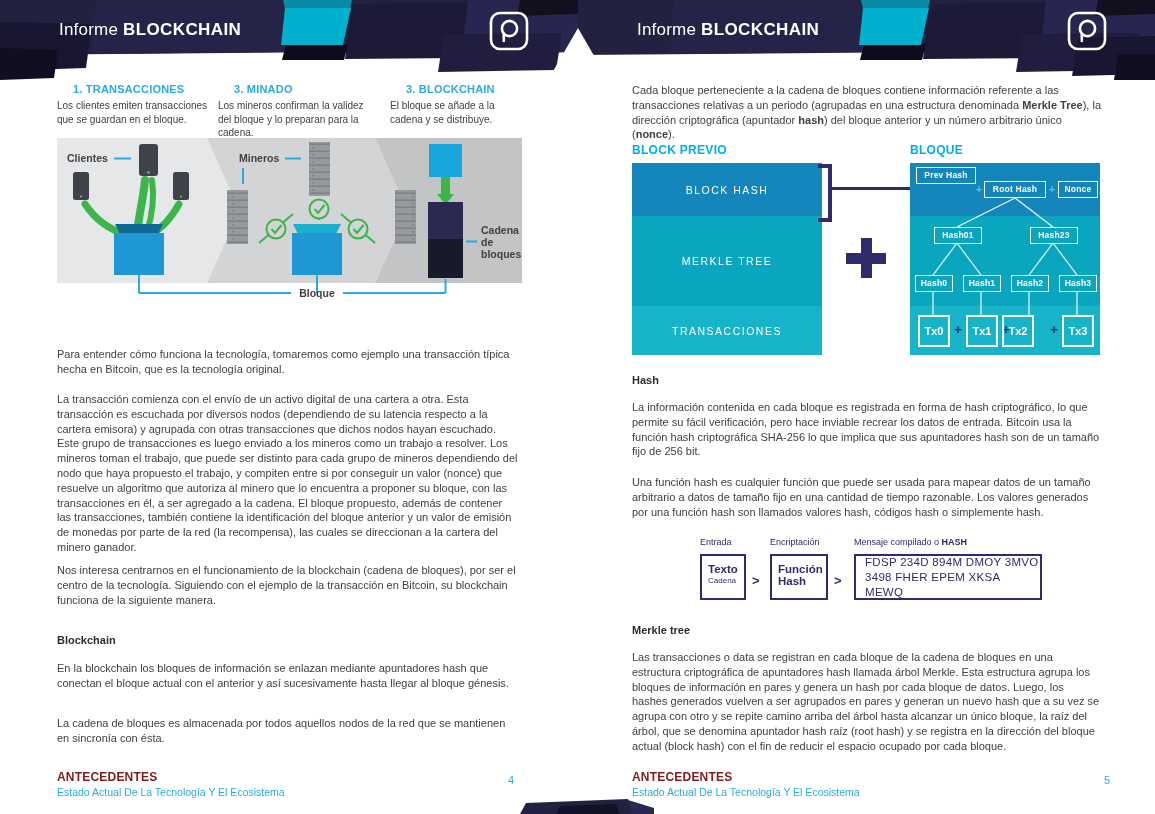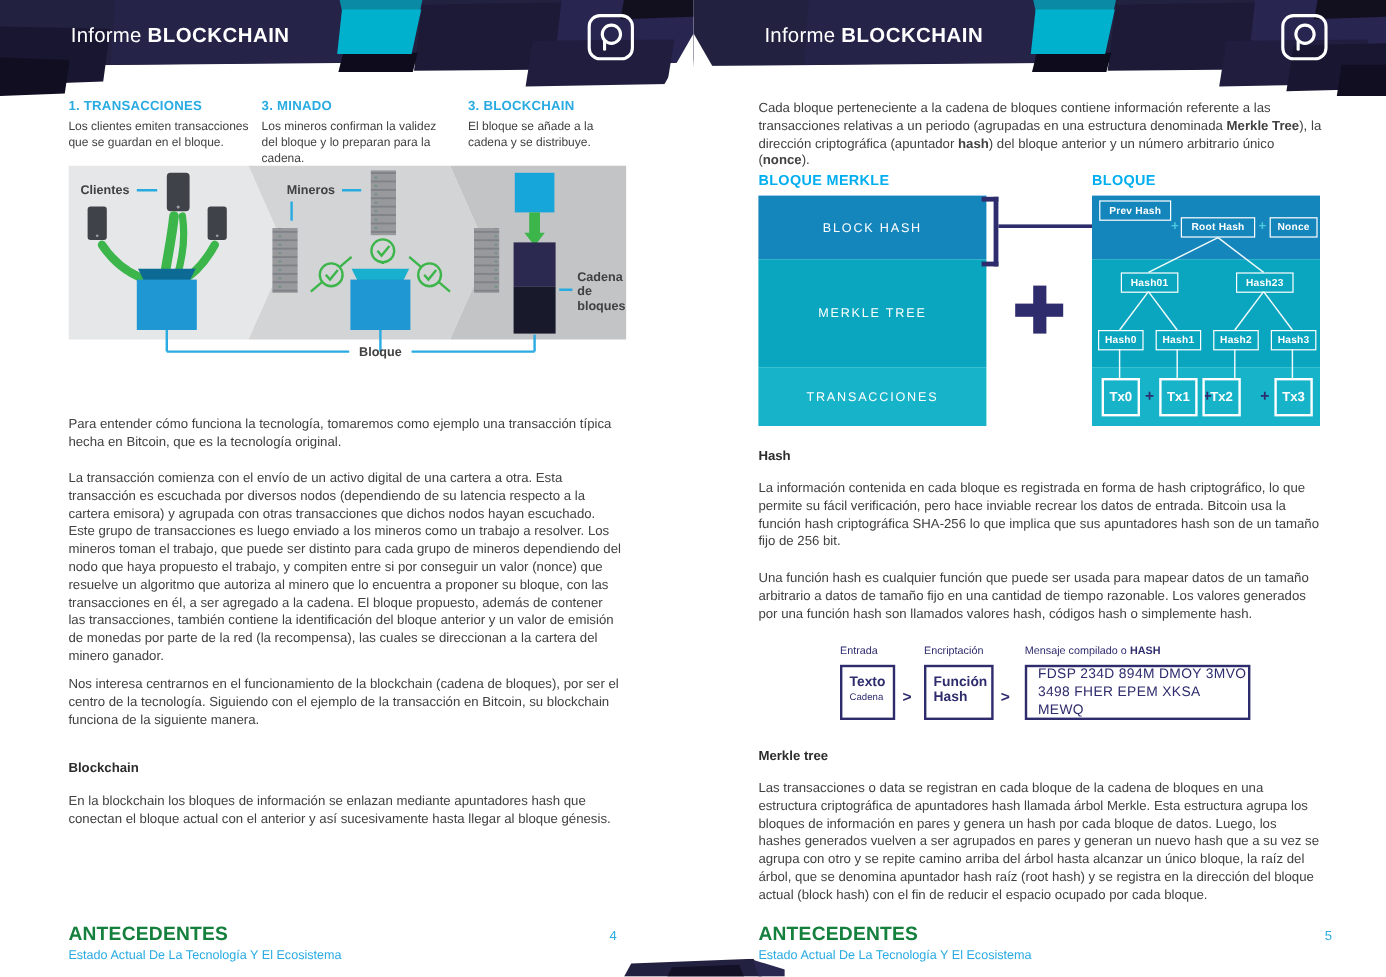--- a/index.html
+++ b/index.html
@@ -11,41 +11,41 @@
 
   
   .hdr{position:absolute;top:0;left:0;width:100%;height:80px;}
   .hdr svg.hdr-bg{position:absolute;left:0;top:0;}
   .hdr-title{position:absolute;left:59px;top:20px;z-index:3;color:#fff;font-size:17px;letter-spacing:.2px;white-space:nowrap;}
   .hdr-title .tb{font-weight:800;letter-spacing:.4px;}
   .hdr-logo{position:absolute;left:489px;top:11px;z-index:3;}
 
   
   .step{position:absolute;top:83px;}
-  .step h3{margin:0 0 4px;font-size:11px;color:#29abe2;font-weight:700;letter-spacing:.2px;}
+  .step h3{margin:0 16px 4px;font-size:11px;color:#29abe2;font-weight:700;letter-spacing:.2px;}
   .step p{margin:0;font-size:10px;line-height:13.5px;color:#414042;}
   #step-1{left:57px;width:152px;}
   #step-2{left:218px;width:152px;}
   #step-3{left:390px;width:128px;}
 
   .flow-svg{position:absolute;left:57px;top:138px;}
   .dlabel{font-weight:700;font-size:10.5px;fill:#414042;}
 
   h1.main{position:absolute;left:57px;top:314px;margin:0;font-size:13.5px;color:#1b9dd8;font-weight:800;}
   .body-p{position:absolute;margin:0;font-size:11px;line-height:14.8px;color:#414042;}
   .page-l .body-p{left:57px;width:462px;}
   .page-r .body-p{left:54px;width:470px;}
   .subhead{position:absolute;margin:0;font-size:11px;font-weight:700;color:#2d2d2d;}
   .page-l .subhead{left:57px;}
   .page-r .subhead{left:54px;}
 
   .foot{position:absolute;top:770px;}
   .page-l .foot{left:57px;}
   .page-r .foot{left:54px;}
-  .foot .f1{margin:0;font-size:16px;font-weight:700;color:#15803d;letter-spacing:.2px;}
+  .foot .f1{margin:0;font-size:12px;font-weight:700;color:#7f1d1d;letter-spacing:.2px;}
   .foot .f2{margin:2px 0 0;font-size:10.5px;color:#29abe2;}
   .pagenum{position:absolute;top:774px;font-size:11px;color:#29abe2;}
   .page-l .pagenum{left:508px;}
   .page-r .pagenum{left:526px;}
 
   
   .dg-h{position:absolute;top:143px;margin:0;font-size:12px;font-weight:800;color:#00aeef;letter-spacing:.3px;}
   #dg-h-prev{left:54px;}
   #dg-h-block{left:332px;}
   .blockdiag{position:absolute;left:54px;top:163px;width:468px;height:192px;}
@@ -199,20 +199,21 @@
         <line x1="286" y1="155" x2="388.5" y2="155"></line>
       </g>
       <text x="260" y="159" text-anchor="middle" class="dlabel">Bloque</text>
     </svg>
 
     <p class="body-p" style="top:347px">Para entender cómo funciona la tecnología, tomaremos como ejemplo una transacción típica hecha en Bitcoin, que es la tecnología original.</p>
     <p class="body-p" style="top:392px">La transacción comienza con el envío de un activo digital de una cartera a otra. Esta transacción es escuchada por diversos nodos (dependiendo de su latencia respecto a la cartera emisora) y agrupada con otras transacciones que dichos nodos hayan escuchado. Este grupo de transacciones es luego enviado a los mineros como un trabajo a resolver. Los mineros toman el trabajo, que puede ser distinto para cada grupo de mineros dependiendo del nodo que haya propuesto el trabajo, y compiten entre si por conseguir un valor (nonce) que resuelve un algoritmo que autoriza al minero que lo encuentra a proponer su bloque, con las transacciones en él, a ser agregado a la cadena. El bloque propuesto, además de contener las transacciones, también contiene la identificación del bloque anterior y un valor de emisión de monedas por parte de la red (la recompensa), las cuales se direccionan a la cartera del minero ganador.</p>
     <p class="body-p" style="top:563px">Nos interesa centrarnos en el funcionamiento de la blockchain (cadena de bloques), por ser el centro de la tecnología. Siguiendo con el ejemplo de la transacción en Bitcoin, su blockchain funciona de la siguiente manera.</p>
     <h2 class="subhead" style="top:634px">Blockchain</h2>
     <p class="body-p" style="top:661px">En la blockchain los bloques de información se enlazan mediante apuntadores hash que conectan el bloque actual con el anterior y así sucesivamente hasta llegar al bloque génesis.</p>
+    <p class="body-p" style="top:716px">La cadena de bloques es almacenada por todos aquellos nodos de la red que se mantienen en sincronía con ésta.</p>
 
     <div class="foot">
       <p class="f1">ANTECEDENTES</p>
       <p class="f2">Estado Actual De La Tecnología Y El Ecosistema</p>
     </div>
     <div class="pagenum">4</div>
   </div>
 
   <div class="page page-r">
 
@@ -234,21 +235,21 @@
       <div class="hdr-title"><span>Informe</span>&nbsp;<span class="tb">BLOCKCHAIN</span></div>
       <svg class="hdr-logo" width="40" height="40" viewBox="0 0 40 40">
         <rect x="2" y="2" width="36" height="36" rx="9" fill="none" stroke="#fff" stroke-width="2.6"></rect>
         <circle cx="20.5" cy="17.5" r="7.6" fill="none" stroke="#fff" stroke-width="2.6"></circle>
         <path d="M14.8,23.5 L14.8,30" fill="none" stroke="#fff" stroke-width="2.6" stroke-linecap="round"></path>
       </svg>
     </div>
 
     <p class="body-p" style="top:83px">Cada bloque perteneciente a la cadena de bloques contiene información referente a las transacciones relativas a un periodo (agrupadas en una estructura denominada <b>Merkle Tree</b>), la dirección criptográfica (apuntador <b>hash</b>) del bloque anterior y un número arbitrario único (<b>nonce</b>).</p>
 
-    <h2 class="dg-h" id="dg-h-prev">BLOQUE MERKLE</h2>
+    <h2 class="dg-h" id="dg-h-prev">BLOCK PREVIO</h2>
     <h2 class="dg-h" id="dg-h-block">BLOQUE</h2>
 
     <div class="blockdiag">
       <div class="pblock">
         <div class="psec s1">BLOCK HASH</div>
         <div class="psec s2">MERKLE TREE</div>
         <div class="psec s3">TRANSACCIONES</div>
       </div>
       <div class="brk" id="brk-cap-t"></div>
       <div class="brk" id="brk-bar"></div>

